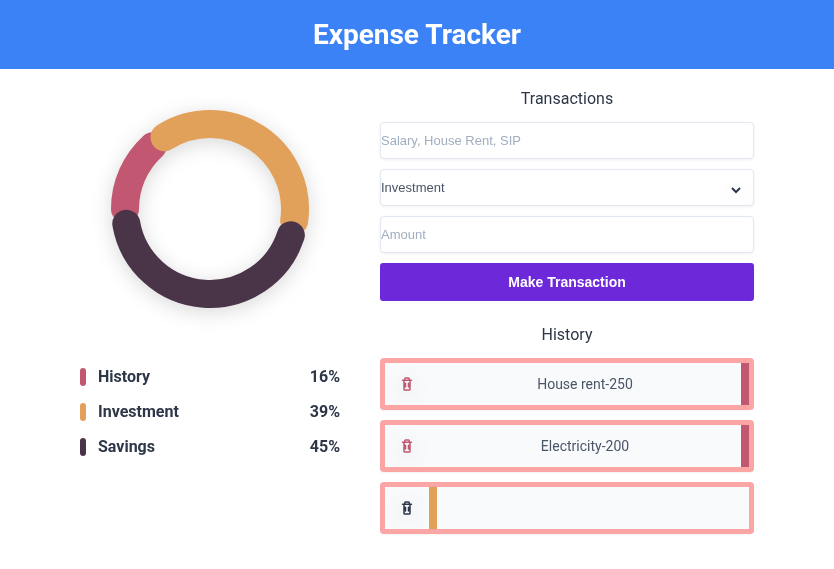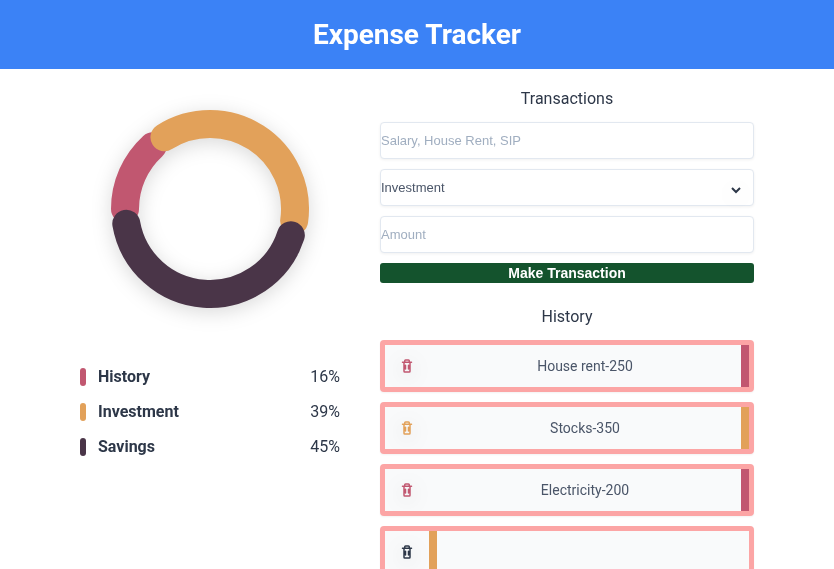--- a/index.html
+++ b/index.html
@@ -9,28 +9,28 @@
     .left { flex: 0 0 260px; }
     .right { flex: 1; }
     .chart-wrap { position: relative; width: 240px; height: 240px; margin: 0 auto 20px; }
     .chart-center { position: absolute; top: 50%; left: 50%; transform: translate(-50%, -50%); text-align: center; }
     .chart-label { font-size: 14px; color: #4a5568; font-weight: 600; }
     .chart-total { font-size: 28px; font-weight: 800; color: #38c28e; }
     .legend { padding: 10px 0; }
     .legend-row { display: flex; align-items: center; padding: 8px 0; font-weight: 700; color: #2d3748; }
     .legend-dot { width: 6px; height: 18px; border-radius: 3px; margin-right: 12px; }
     .legend-label { flex: 1; }
-    .legend-pct { font-weight: 400; }
+    .legend-pct { font-weight: 700; }
     .section-title { text-align: center; font-weight: 400; font-size: 16px; color: #2d3748; margin-bottom: 14px; }
     .form-field { width: 100%; padding: 10px 0; border: 1px solid #e2e8f0; border-radius: 4px; font-size: 13px; color: #4a5568; margin-bottom: 10px; background: #fff; box-shadow: 0 1px 3px rgba(0,0,0,0.06); }
     .form-field::placeholder { color: #a0aec0; }
     select.form-field { appearance: none; background-image: none; padding-right: 30px; }
     .select-wrap { position: relative; }
     .select-caret { position: absolute; right: 12px; top: 12px; pointer-events: none; }
-    .btn { width: 100%; background: #14532d; color: #fff; border: none; padding: 2px; font-weight: 700; font-size: 14px; border-radius: 3px; cursor: pointer; margin-bottom: 24px; }
+    .btn { width: 100%; background: #6d28d9; color: #fff; border: none; padding: 11px; font-weight: 700; font-size: 14px; border-radius: 3px; cursor: pointer; margin-bottom: 24px; }
     .history-item { display: flex; align-items: center; background: #f9fafb; border: 5px solid #fca5a5; border-radius: 4px; margin-bottom: 10px; box-shadow: 0 1px 2px rgba(0,0,0,0.05); overflow: hidden; }
     .history-delete { width: 44px; display: flex; align-items: center; justify-content: center; padding: 12px 0; cursor: pointer; }
     .history-text { flex: 1; text-align: center; font-size: 14px; color: #4a5568; padding: 12px 0; }
     .history-bar { width: 8px; align-self: stretch; }
     svg { filter: drop-shadow(0 4px 10px rgba(0,0,0,0.15)); }
   </style>
 </head>
 <body>
 
 <div class="header">
@@ -88,29 +88,20 @@
         <svg width="18" height="18" viewBox="0 0 24 24">
           <path d="M6 7h12M9 7V5a1 1 0 011-1h4a1 1 0 011 1v2M8 7v12a1 1 0 001 1h6a1 1 0 001-1V7M10 11v5M14 11v5" stroke="#c15770" stroke-width="2" fill="none" stroke-linecap="round"></path>
         </svg>
       </span>
       <span class="history-text">House rent-250</span>
       <span class="history-bar" style="background:#c15770"></span>
         </div>
         <div class="history-item">
       <span class="history-delete">
         <svg width="18" height="18" viewBox="0 0 24 24">
-          <path d="M6 7h12M9 7V5a1 1 0 011-1h4a1 1 0 011 1v2M8 7v12a1 1 0 001 1h6a1 1 0 001-1V7M10 11v5M14 11v5" stroke="#e2a15a" stroke-width="2" fill="none" stroke-linecap="round"></path>
-        </svg>
-      </span>
-      <span class="history-text">Stocks-350</span>
-      <span class="history-bar" style="background:#e2a15a"></span>
-        </div>
-        <div class="history-item">
-      <span class="history-delete">
-        <svg width="18" height="18" viewBox="0 0 24 24">
           <path d="M6 7h12M9 7V5a1 1 0 011-1h4a1 1 0 011 1v2M8 7v12a1 1 0 001 1h6a1 1 0 001-1V7M10 11v5M14 11v5" stroke="#c15770" stroke-width="2" fill="none" stroke-linecap="round"></path>
         </svg>
       </span>
       <span class="history-text">Electricity-200</span>
       <span class="history-bar" style="background:#c15770"></span>
         </div>
         <div class="history-item">
       <span class="history-delete">
         <svg width="18" height="18" viewBox="0 0 24 24">
           <path d="M6 7h12M9 7V5a1 1 0 011-1h4a1 1 0 011 1v2M8 7v12a1 1 0 001 1h6a1 1 0 001-1V7M10 11v5M14 11v5" stroke="#2d3748" stroke-width="2" fill="none" stroke-linecap="round"></path>

